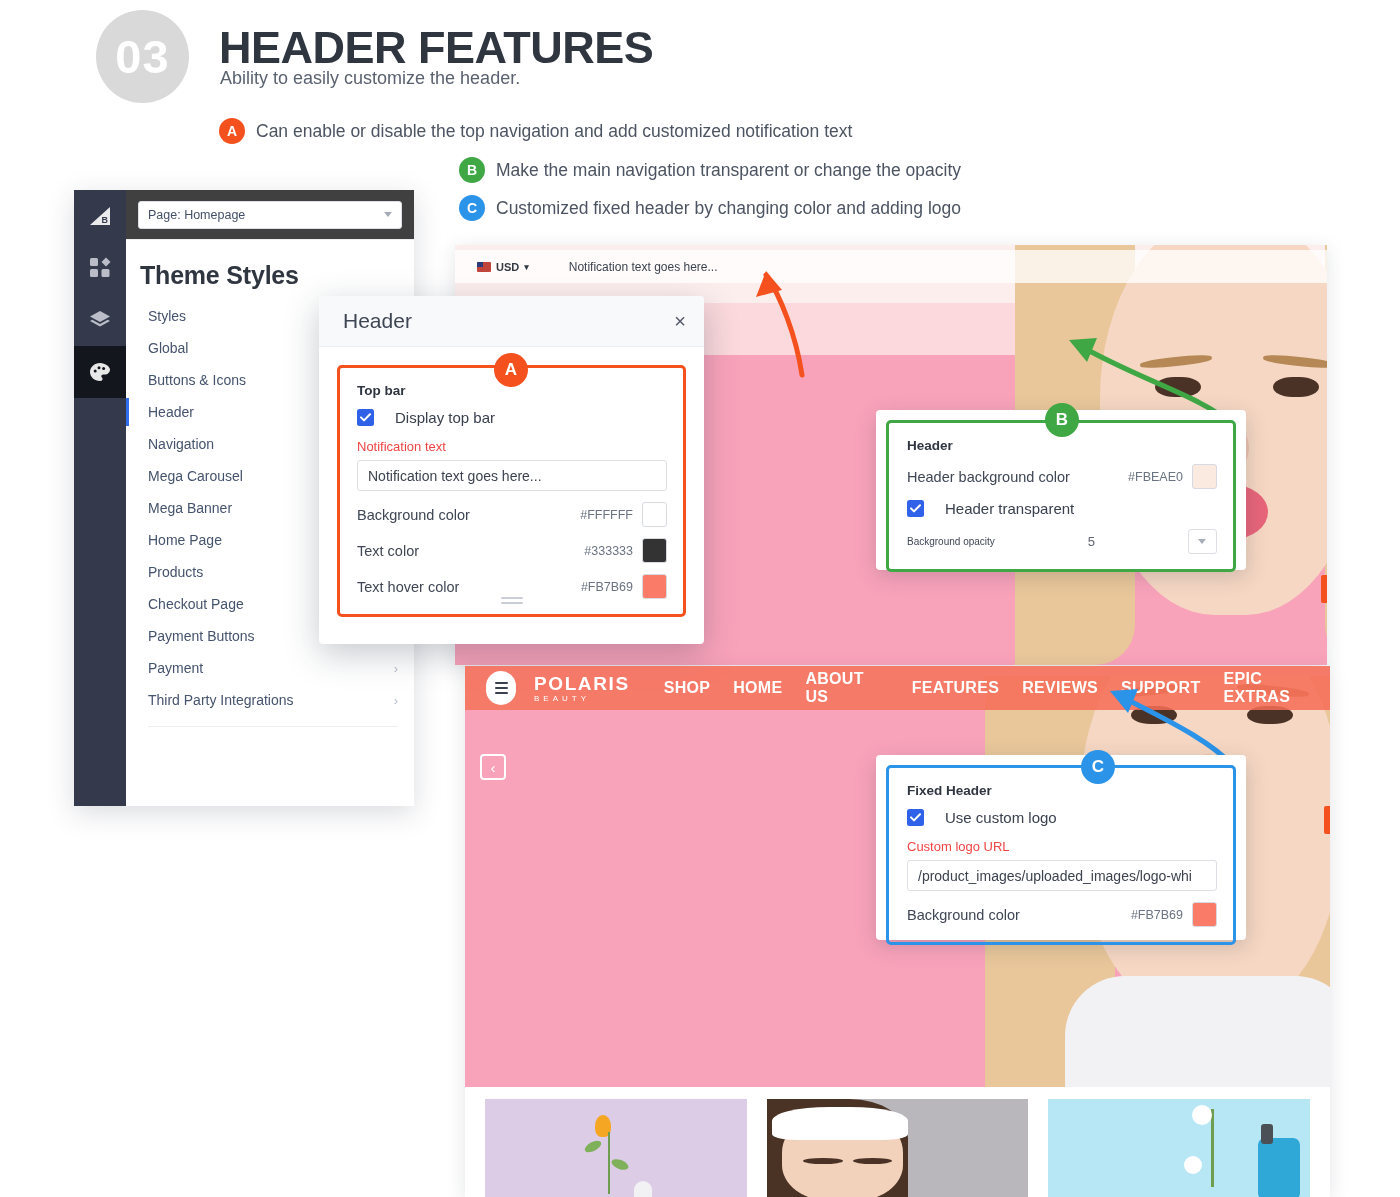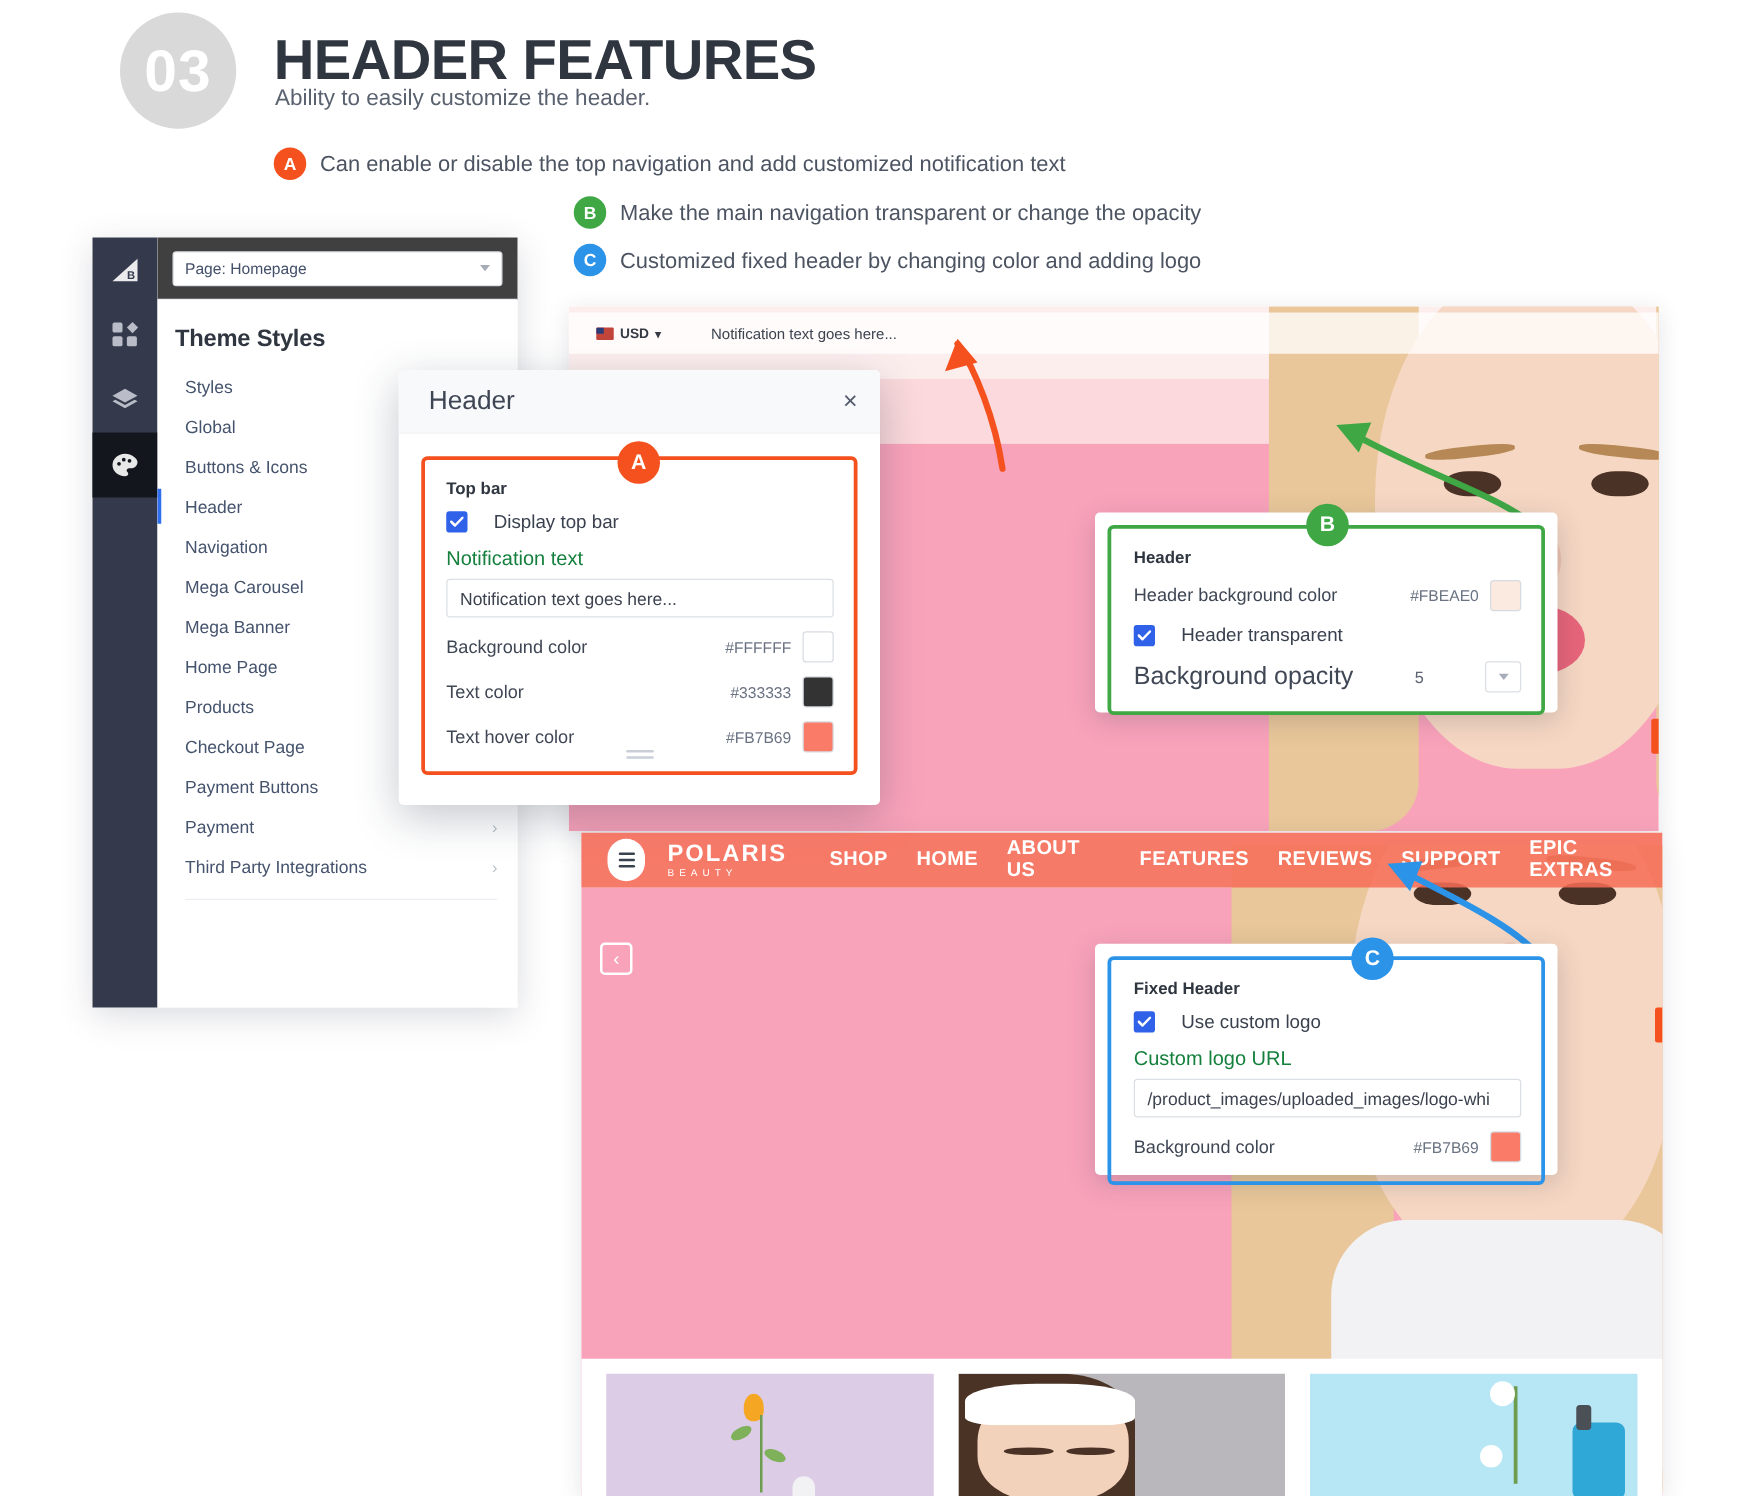--- a/index.html
+++ b/index.html
@@ -65,21 +65,21 @@
     display:flex; align-items:center; padding:0 12px;
   }
   #page-select {
     flex:1; height:28px; border:1px solid #dcdfe4; border-radius:3px;
     background:#fff; display:flex; align-items:center; justify-content:space-between;
     padding:0 9px; font-size:12.5px; color:#44506a;
   }
   .caret-down { width:0;height:0;border-left:4.5px solid transparent;border-right:4.5px solid transparent;border-top:5.5px solid #a6acb8; }
 
   #theme-styles-title {
-    font-size:19px; font-weight:600; color:#2f3640;
+    font-size:25px; font-weight:600; color:#2f3640;
     padding:21px 0 0 14px; letter-spacing:-0.2px;
   }
   #theme-card {
     margin:14px 10px 0 14px; background:#fff;
     border:1px solid #eceef1; border-radius:3px;
     box-shadow:0 1px 3px rgba(50,60,80,0.07);
     padding:11px 12px 12px 12px;
   }
   #theme-name { font-size:13px; font-weight:bold; color:#54607c; }
   #theme-badge {
@@ -123,21 +123,21 @@
     padding:15px 16px 15px 17px; position:relative;
   }
   .field-title { font-size:13.5px; font-weight:bold; color:#2f3640; }
   .chk-row { display:flex; align-items:flex-start; gap:21px; margin-top:11px; }
   .checkbox {
     width:17px;height:17px;border-radius:2.5px;background:#2f62e8;
     display:flex;align-items:center;justify-content:center;flex:0 0 auto;
   }
   .checkbox svg { display:block; }
   .chk-label { font-size:15px; color:#39404e; }
-  .field-label { font-size:16px; color:#15803d; margin-top:13px; }
+  .field-label { font-size:13px; color:#ef4444; margin-top:13px; }
   .text-input {
     margin-top:6px; height:31px; border:1px solid #dcdfe4; border-radius:3px;
     display:flex; align-items:center; padding:0 10px;
     font-size:14px; color:#3c434f; background:#fff; overflow:hidden; white-space:nowrap;
   }
   .color-row {
     display:flex; align-items:center; margin-top:11px;
   }
   .color-row .cr-label { font-size:14.5px; color:#3f4654; }
   .color-row .cr-hex { margin-left:auto; font-size:12.5px; color:#6a7382; }
@@ -245,21 +245,21 @@
     box-shadow:0 6px 22px rgba(35,45,65,0.2); z-index:30;
     padding:10px;
   }
   .callout-inner { border-radius:5px; padding:15px 16px 15px 18px; }
   #panel-b { left:876px; top:410px; width:370px; height:160px; }
   #panel-b .callout-inner { border:3px solid #3fa845; }
   #panel-c { left:876px; top:755px; width:370px; height:185px; }
   #panel-c .callout-inner { border:3px solid #2b93e8; }
   .panel-title { font-size:13.5px; font-weight:bold; color:#2f3640; }
   .sel-row { display:flex; align-items:center; margin-top:12px; }
-  .sel-row .sr-label { font-size:20px; color:#3f4654; }
+  .sel-row .sr-label { font-size:10px; color:#3f4654; }
   .sel-box {
     margin-left:auto; width:29px; height:25px; border:1px solid #dcdfe4; border-radius:3px;
     background:#fff; display:flex; align-items:center; justify-content:center;
   }
   .sel-value { margin-left:auto; font-size:13px; color:#5c6472; }
 
   
   svg.arrow { position:absolute; overflow:visible; z-index:25; pointer-events:none; }
 </style>
 </head>

